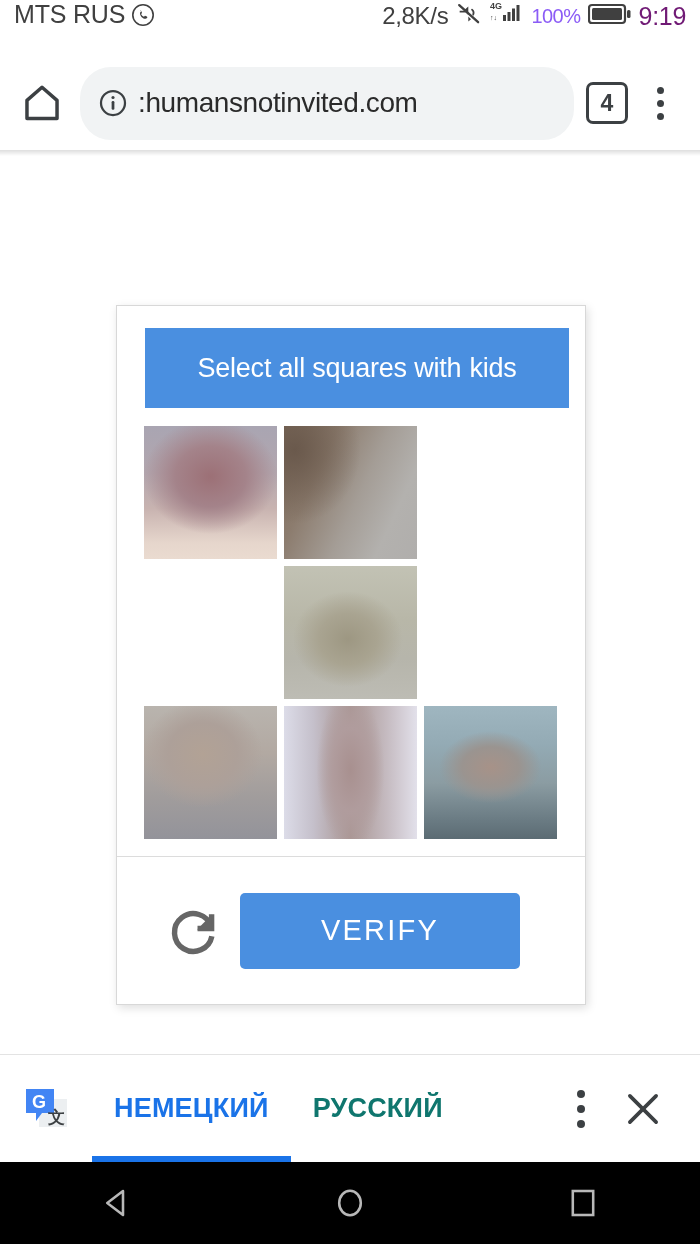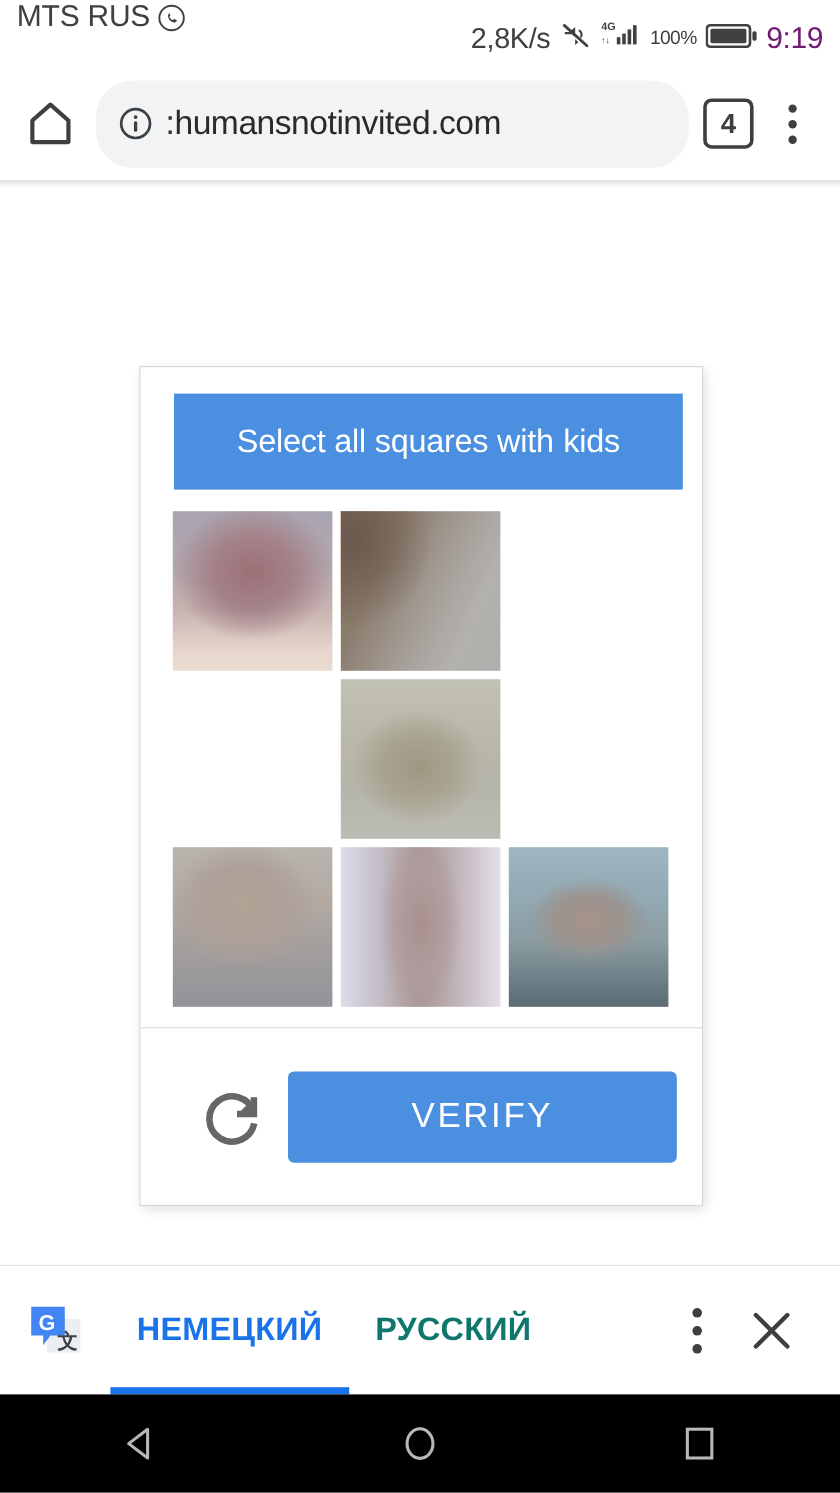--- a/index.html
+++ b/index.html
@@ -13,23 +13,23 @@
 
   
   .statusbar {
     position:absolute; top:0; left:0; width:700px; height:56px;
     background:#ffffff; color:#3c3c3c;
     display:flex; align-items:flex-start;
     padding:0 14px;
   }
   .sb-left { display:flex; align-items:center; gap:6px; }
   .sb-carrier { font-size:25px; letter-spacing:-0.2px; color:#404040; }
-  .sb-right { margin-left:auto; display:flex; align-items:center; gap:7px;margin-top:16px; }
+  .sb-right { margin-left:auto; display:flex; align-items:center; gap:7px; }
   .sb-speed { font-size:24px; color:#404040; letter-spacing:-0.3px; }
-  .sb-pct  { font-size:16px; color:#404040; letter-spacing:-0.5px; }
+  .sb-pct  { font-size:20px; color:#8b5cf6; letter-spacing:-0.5px; }
   .sb-time { font-size:25px; color:#701a75; letter-spacing:-0.3px; }
   .wa-icon { display:inline-block; width:24px; height:24px; }
   .ic { display:inline-block; vertical-align:middle; }
 
   
   .toolbar {
     position:absolute; top:56px; left:0; width:700px; height:94px;
     background:#ffffff; display:flex; align-items:center; padding:0 14px;
   }
   .tb-home { width:56px; height:56px; display:flex; align-items:center; justify-content:center; }
@@ -104,21 +104,21 @@
       radial-gradient(ellipse 48% 34% at 50% 46%, #a79288 0%, #9a9490 45%, rgba(154,148,144,0) 80%),
       linear-gradient(to bottom, #9fb6c0 0%, #93aab4 30%, #8b9ca2 58%, #6b7c84 85%, #5b6b73 100%); }
 
   .verify-bar {
     position:absolute; left:0; bottom:0; width:100%;
     border-top:1px solid #dcdcdc; height:148px;
     display:flex; align-items:center; padding-left:45px;
   }
   .refresh-icon { width:62px; height:62px; flex:0 0 auto; margin-right:16px; }
   .verify-btn {
-    width:324px; height:76px; background:#4a8fe0; border-radius:5px; border:none;
+    width:280px; height:76px; background:#4a8fe0; border-radius:5px; border:none;
     color:#ffffff; font-size:29px; letter-spacing:2.2px; font-weight:normal;
     display:flex; align-items:center; justify-content:center;
     font-family:"Liberation Sans", sans-serif;
   }
 
   
   .translate-bar {
     position:absolute; top:1054px; left:0; width:700px; height:108px;
     background:#ffffff; border-top:1px solid #e3e3e3;
     display:flex; align-items:center; padding:0 22px;

